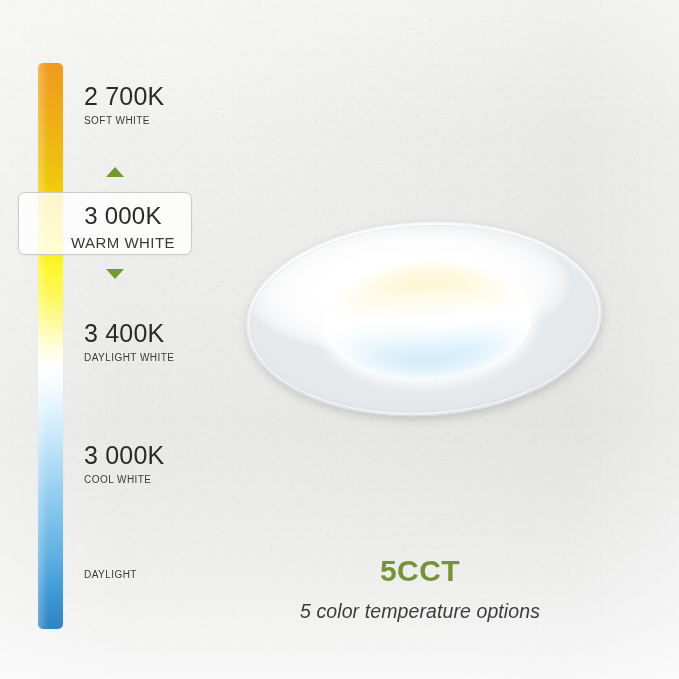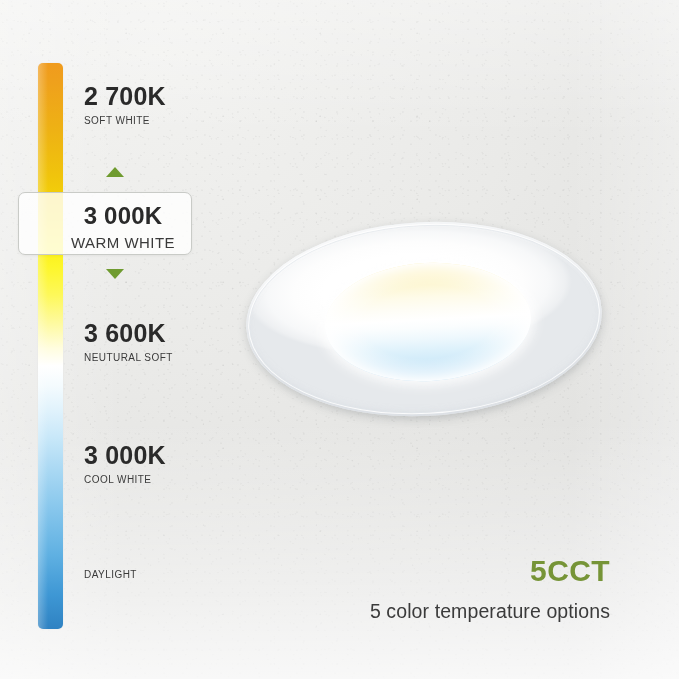--- a/index.html
+++ b/index.html
@@ -106,21 +106,21 @@
   }
 
   
   .klabel {
     position: absolute;
     left: 84px;
     color: #2b2b2b;
   }
   .klabel .k-value {
     font-size: 25px;
-    font-weight: 700;
+    font-weight: 400;
     letter-spacing: .2px;
     line-height: 1;
     color: #2a2a2a;
     white-space: nowrap;
   }
   .klabel .k-name {
     margin-top: 7px;
     font-size: 10px;
     font-weight: 400;
     letter-spacing: .45px;
@@ -260,36 +260,37 @@
     background: radial-gradient(closest-side at 50% 50%,
       rgba(255,255,255,0) 62%, rgba(255,255,255,.55) 86%, rgba(255,255,255,.92) 100%);
   }
 
   
   .caption {
     position: absolute;
     left: 230px;
     top: 556px;
     width: 380px;
-    text-align: right;
+    text-align: center;
   }
   .caption .cct-title {
     font-size: 30px;
     font-weight: 700;
     letter-spacing: .4px;
     line-height: 1;
     color: #769437;
   }
   .caption .cct-sub {
     margin-top: 16px;
     font-size: 19.5px;
     font-weight: 400;
     letter-spacing: .1px;
     line-height: 1;
     color: #3b3b3b;
+    font-style: italic;
   }
 </style>
 </head>
 <body>
 
 <div id="scene">
 
   <div class="ceiling-base"></div>
   <div class="ceiling-texture"></div>
   <div class="ceiling-speckle"></div>
@@ -307,22 +308,22 @@
   <div class="kelvin-bar">
     <div class="kelvin-bar-gloss"></div>
   </div>
 
   <div class="klabel" style="top:84px">
     <div class="k-value">2 700K</div>
     <div class="k-name">SOFT WHITE</div>
   </div>
 
   <div class="klabel" style="top:321px">
-    <div class="k-value">3 600K</div>
-    <div class="k-name">NEUTURAL SOFT</div>
+    <div class="k-value">3 400K</div>
+    <div class="k-name">DAYLIGHT WHITE</div>
   </div>
 
   <div class="klabel" style="top:443px">
     <div class="k-value">3 000K</div>
     <div class="k-name">COOL WHITE</div>
   </div>
 
   <div class="klabel" style="top:563px">
     <div class="k-name">DAYLIGHT</div>
   </div>

